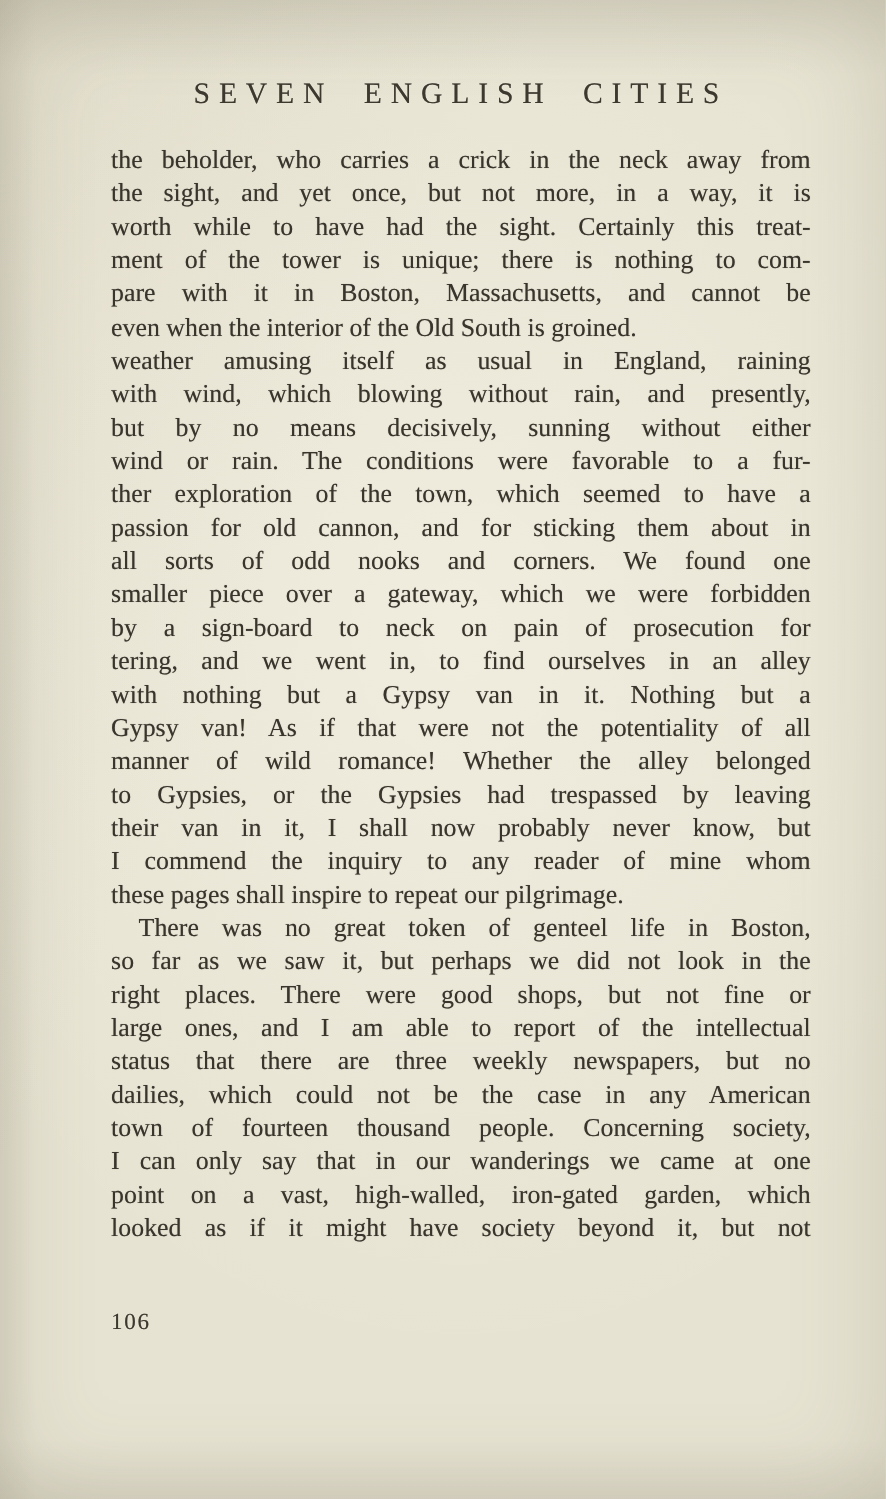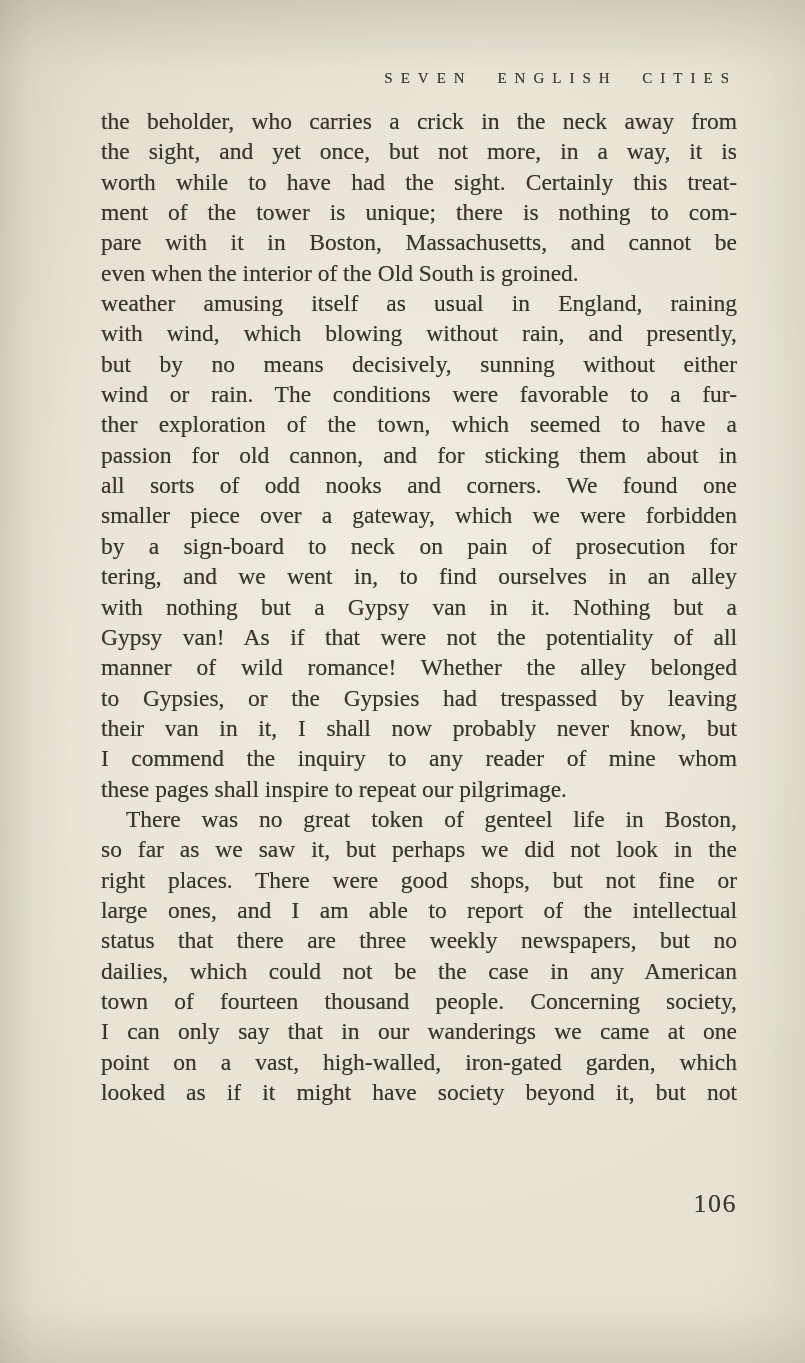--- a/index.html
+++ b/index.html
@@ -21,31 +21,31 @@
       linear-gradient(to top, rgba(120,115,96,0.10) 0%, rgba(120,115,96,0) 4%),
       linear-gradient(115deg, rgba(168,160,135,0.10) 0%, rgba(168,160,135,0) 35%),
       #e7e3d2;
     box-shadow: inset 0 0 90px rgba(104, 98, 76, 0.20);
   }
   .running-header {
     position: absolute;
     top: 70px;
     left: 101px;
     width: 636px;
-    text-align: right;
-    font-size: 15px;
+    text-align: center;
+    font-size: 27px;
     letter-spacing: 8px;
     word-spacing: 13px;
     white-space: nowrap;
     color: #3d392f;
     text-shadow: 0 0 0.6px rgba(61,57,47,0.55);
   }
   .text-block {
     position: absolute;
-    top: 106px;
+    top: 131px;
     left: 101px;
     width: 636px;
     font-size: 23.5px;
     line-height: 30.35px;
     text-shadow: 0 0 0.7px rgba(57,53,44,0.55);
   }
   .line {
     text-align: justify;
     text-align-last: justify;
     white-space: normal;
@@ -54,22 +54,22 @@
     text-align-last: left;
   }
   .line.indent {
     text-indent: 25px;
   }
   .page-number {
     position: absolute;
     top: 1189px;
     left: 101px;
     width: 636px;
-    text-align: right;
-    font-size: 26px;
+    text-align: left;
+    font-size: 21px;
     letter-spacing: 1.5px;
     color: #3d392f;
     text-shadow: 0 0 0.6px rgba(61,57,47,0.55);
   }
 </style>
 </head>
 <body>
 
 <div class="scan-page">
   <div class="running-header">SEVEN ENGLISH CITIES</div>

